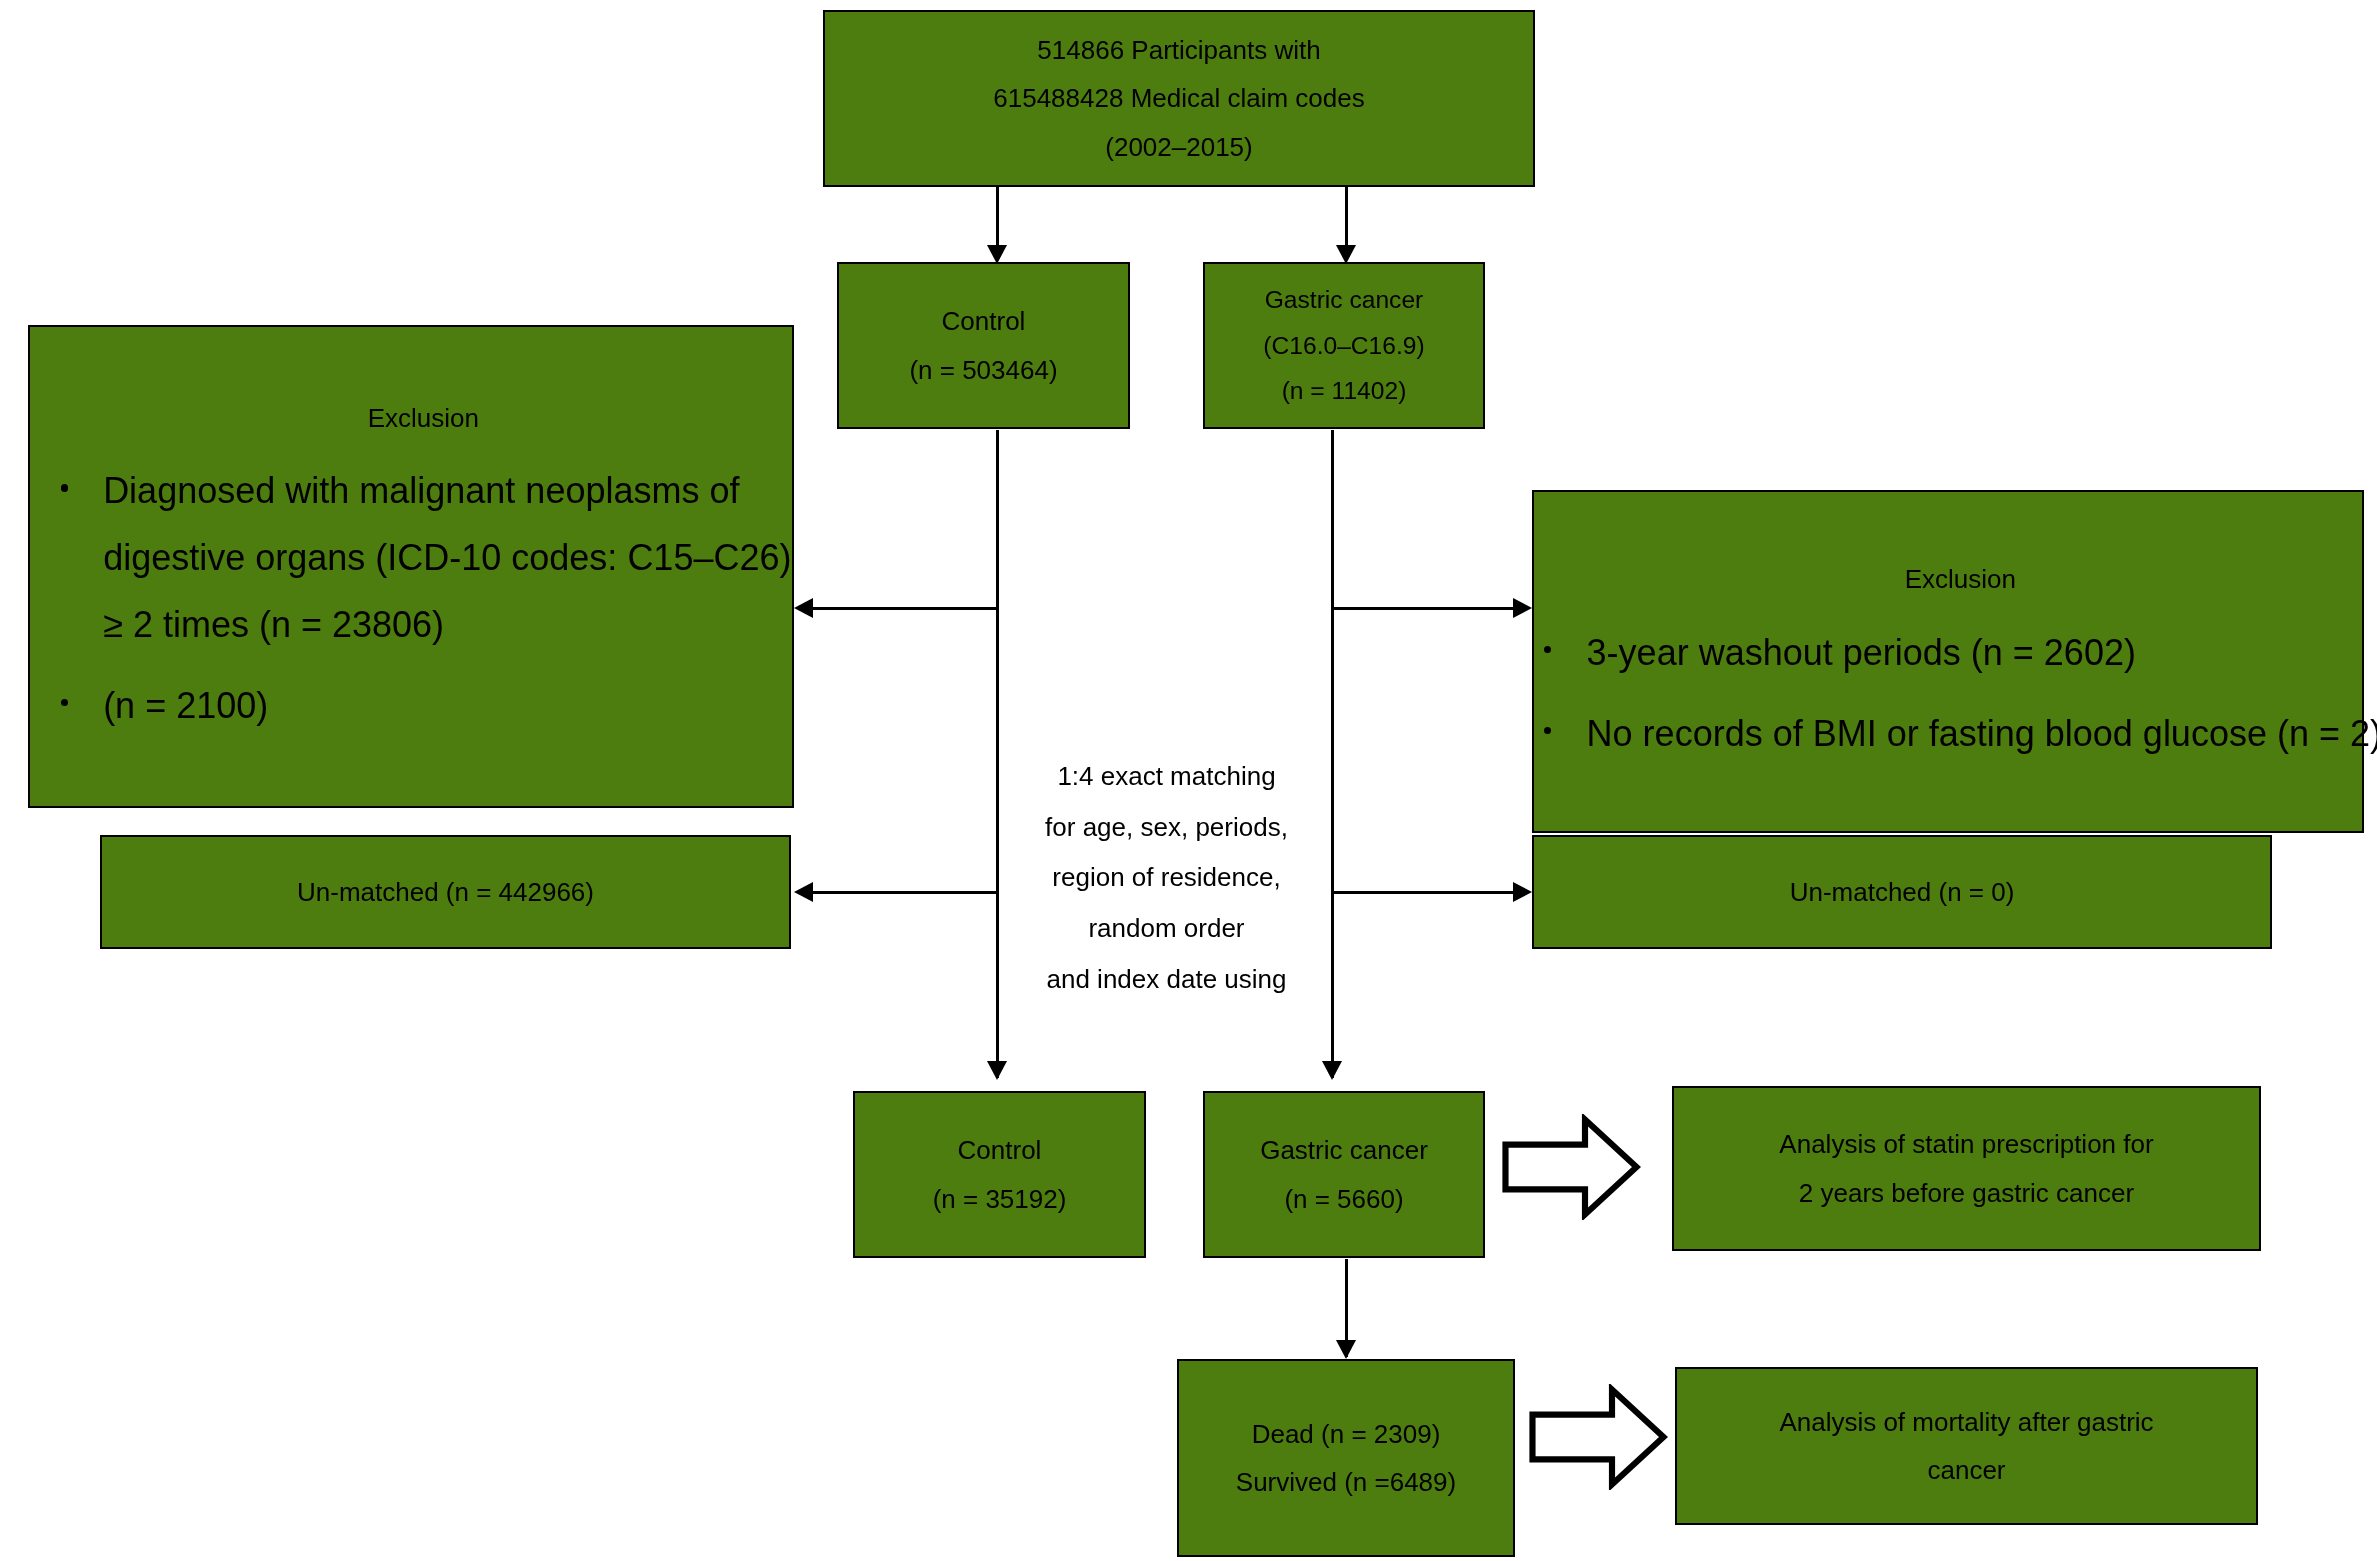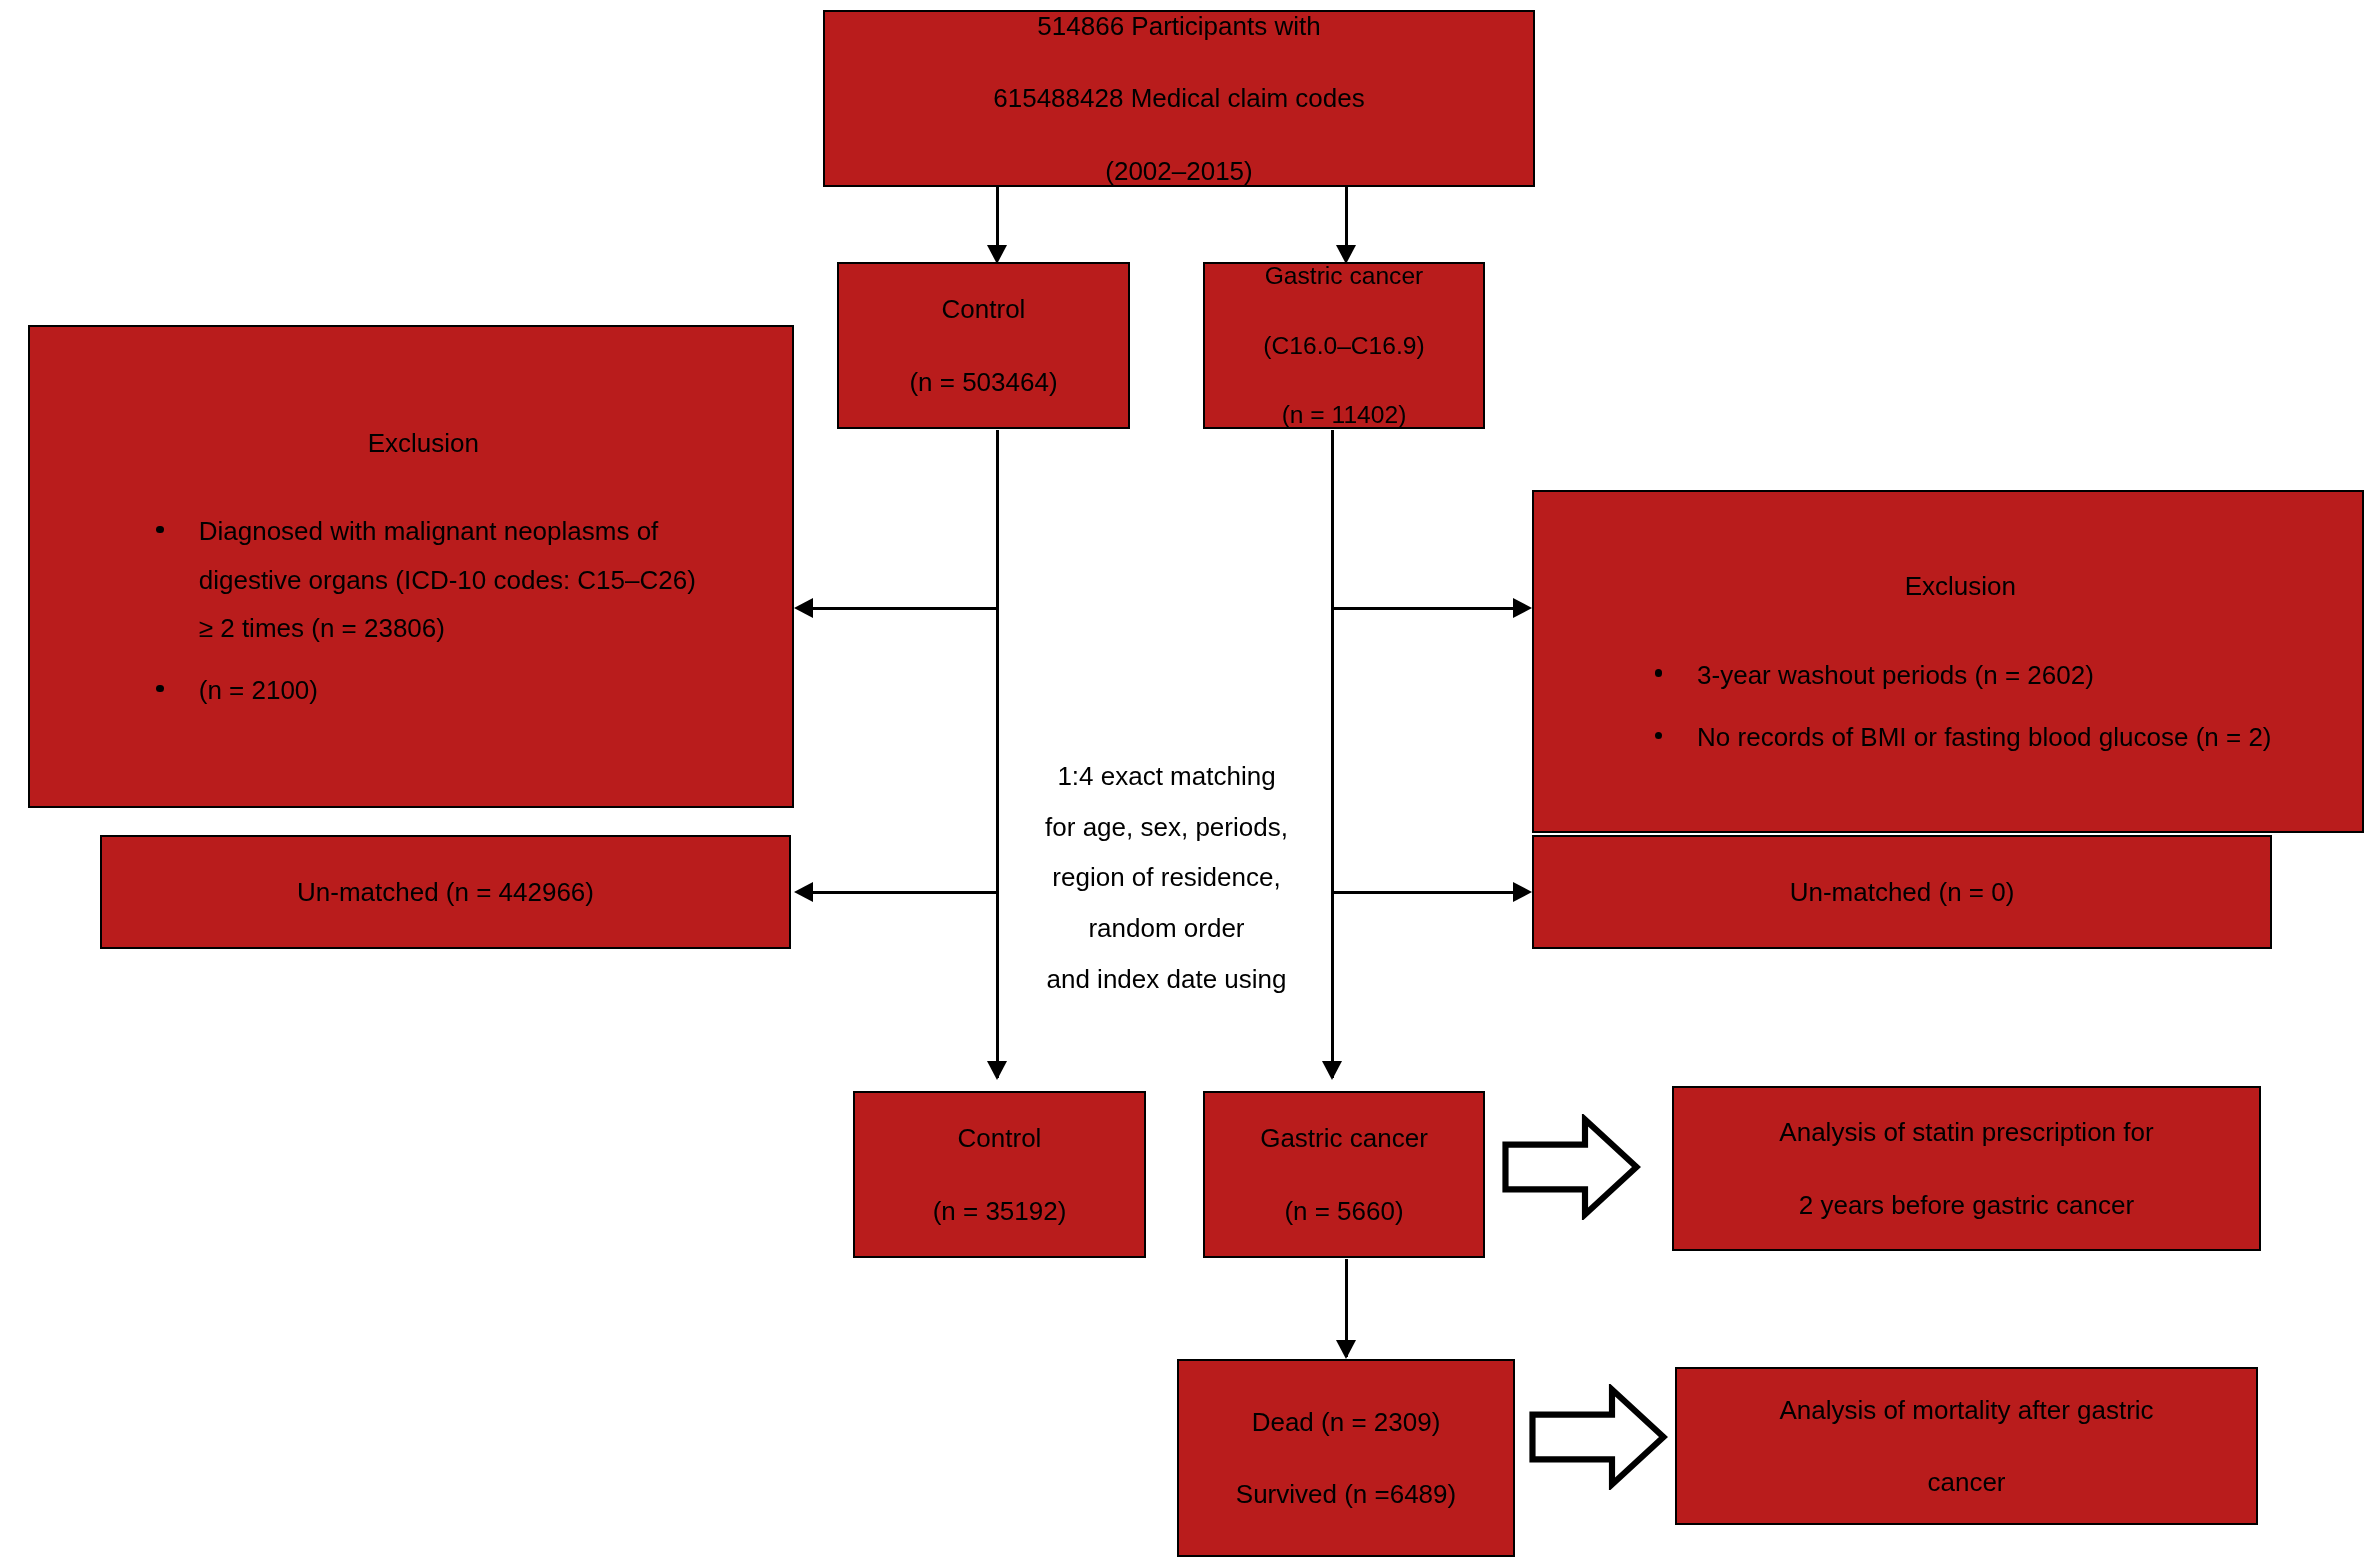--- a/index.html
+++ b/index.html
@@ -4,41 +4,40 @@
 <style>
   html,body{margin:0;padding:0;background:#ffffff;}
   body{font-family:"Liberation Sans","DejaVu Sans",sans-serif;color:#000;}
   #stage{position:relative;width:2377px;height:1562px;background:#fff;overflow:hidden;}
 
   
   .box{
     position:absolute;
     box-sizing:border-box;
     border:2.8px solid #000;
-    background:#b91c1c;
+    background:#4d7c0f;
     display:flex;
     flex-direction:column;
     justify-content:center;
     align-items:center;
     text-align:center;
     line-height:1.85;
     font-size:26px;
-    gap:24px;
   }
   .box .ln{display:block;white-space:nowrap;}
 
   
   .excl{justify-content:center;align-items:center;text-align:left;padding:0 0 0 24.6px;}
   .excl .title{font-size:26px;display:block;margin-bottom:16.7px;}
   .excl ul{list-style:none;margin:0;padding:0;}
   .excl li{
     position:relative;
     padding-left:48px;
     margin-bottom:14.5px;
-    font-size:26px;
+    font-size:36px;
     line-height:1.85;
   }
   .excl li:last-child{margin-bottom:0;}
   .excl li .bullet{
     position:absolute;left:5.6px;top:0.72em;
     width:7.3px;height:7.3px;background:#000;border-radius:50%;
   }
   .excl li .ln{display:block;white-space:nowrap;}
 
   

